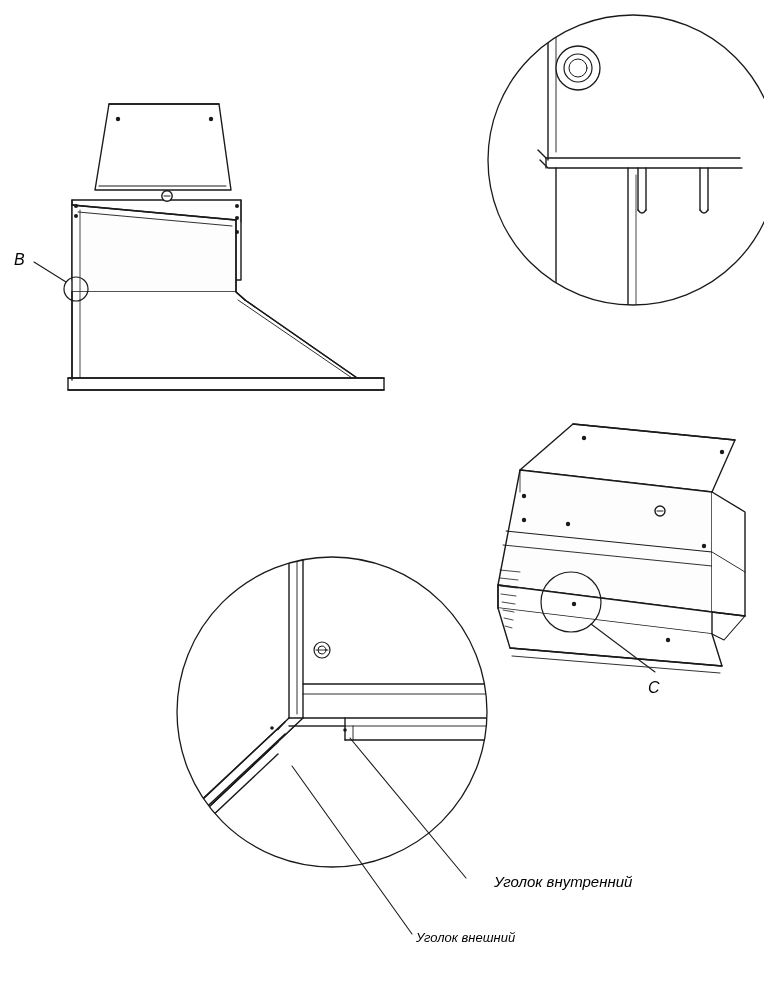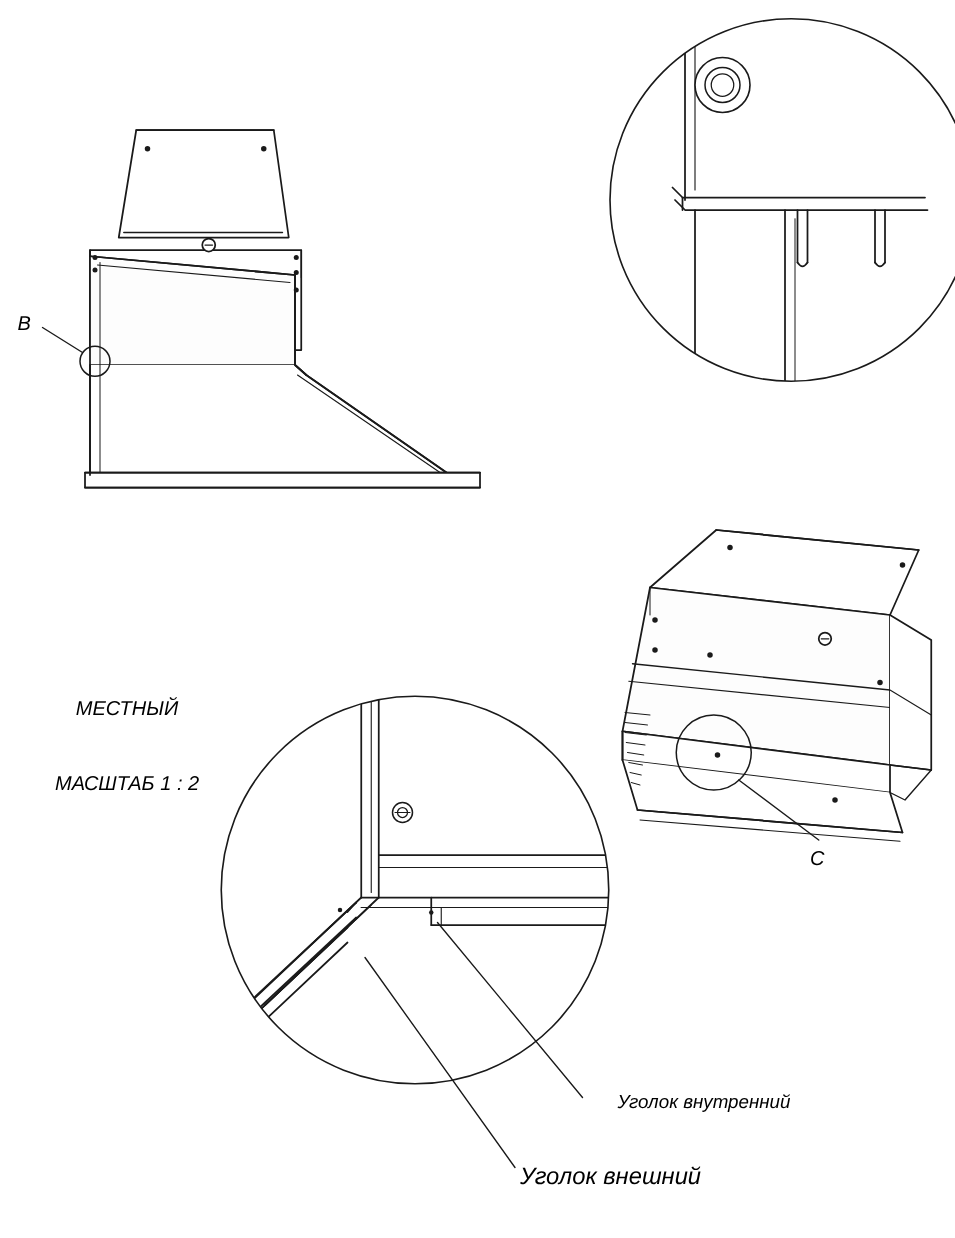--- a/index.html
+++ b/index.html
@@ -50,21 +50,21 @@
   }
   .lbl-inner {
     left: 470px;
     top: 873px;
     font-size: 15px;
     margin-left: 24px;
   }
   .lbl-outer {
     left: 416px;
     top: 930px;
-    font-size: 19px;
+    font-size: 13px;
   }
 </style>
 </head>
 <body>
 
 <div id="sheet">
 
   <svg class="layer" viewBox="0 0 764 990">
     <defs>
       <clipPath id="clipTopRight">
@@ -242,21 +242,17 @@
 
         <path d="M292,766 L412,934" stroke-width="1.1"></path>
       </g>
 
     </g>
   </svg>
 
   <div class="lbl lbl-b">B</div>
   <div class="lbl lbl-c">C</div>
 
-  <div class="lbl lbl-scale">
-    <div>МЕСТНЫЙ</div>
-    <div>МАСШТАБ 1 : 2</div>
-  </div>
 
   <div class="lbl lbl-inner">Уголок внутренний</div>
   <div class="lbl lbl-outer">Уголок внешний</div>
 
 </div>
 
 </body></html>

